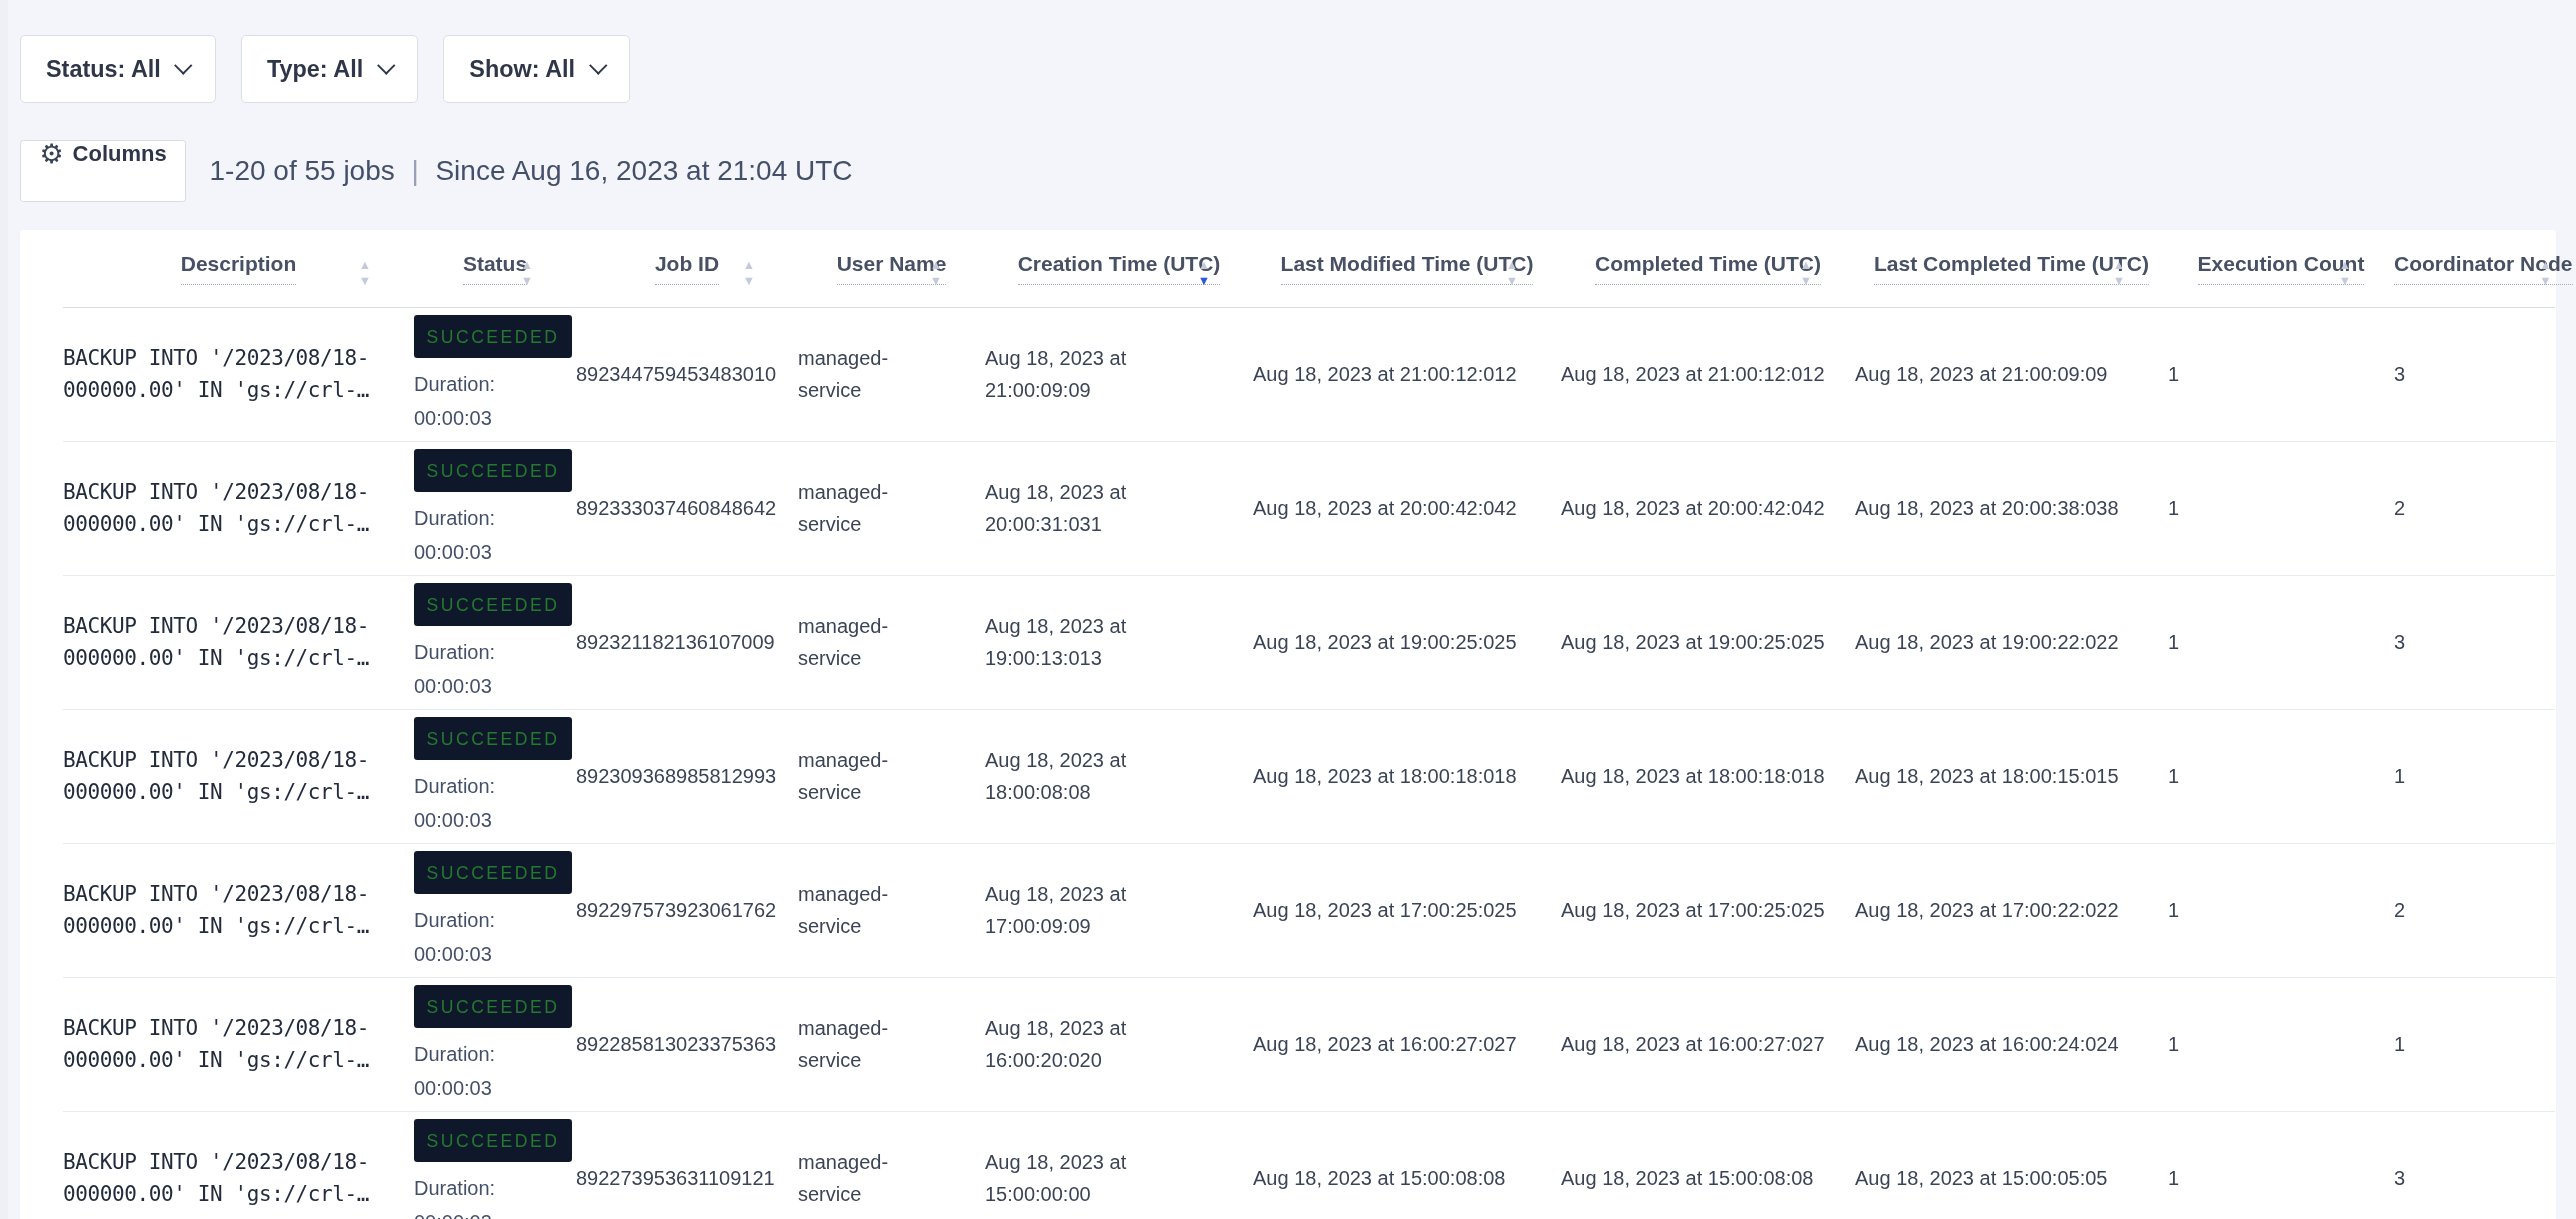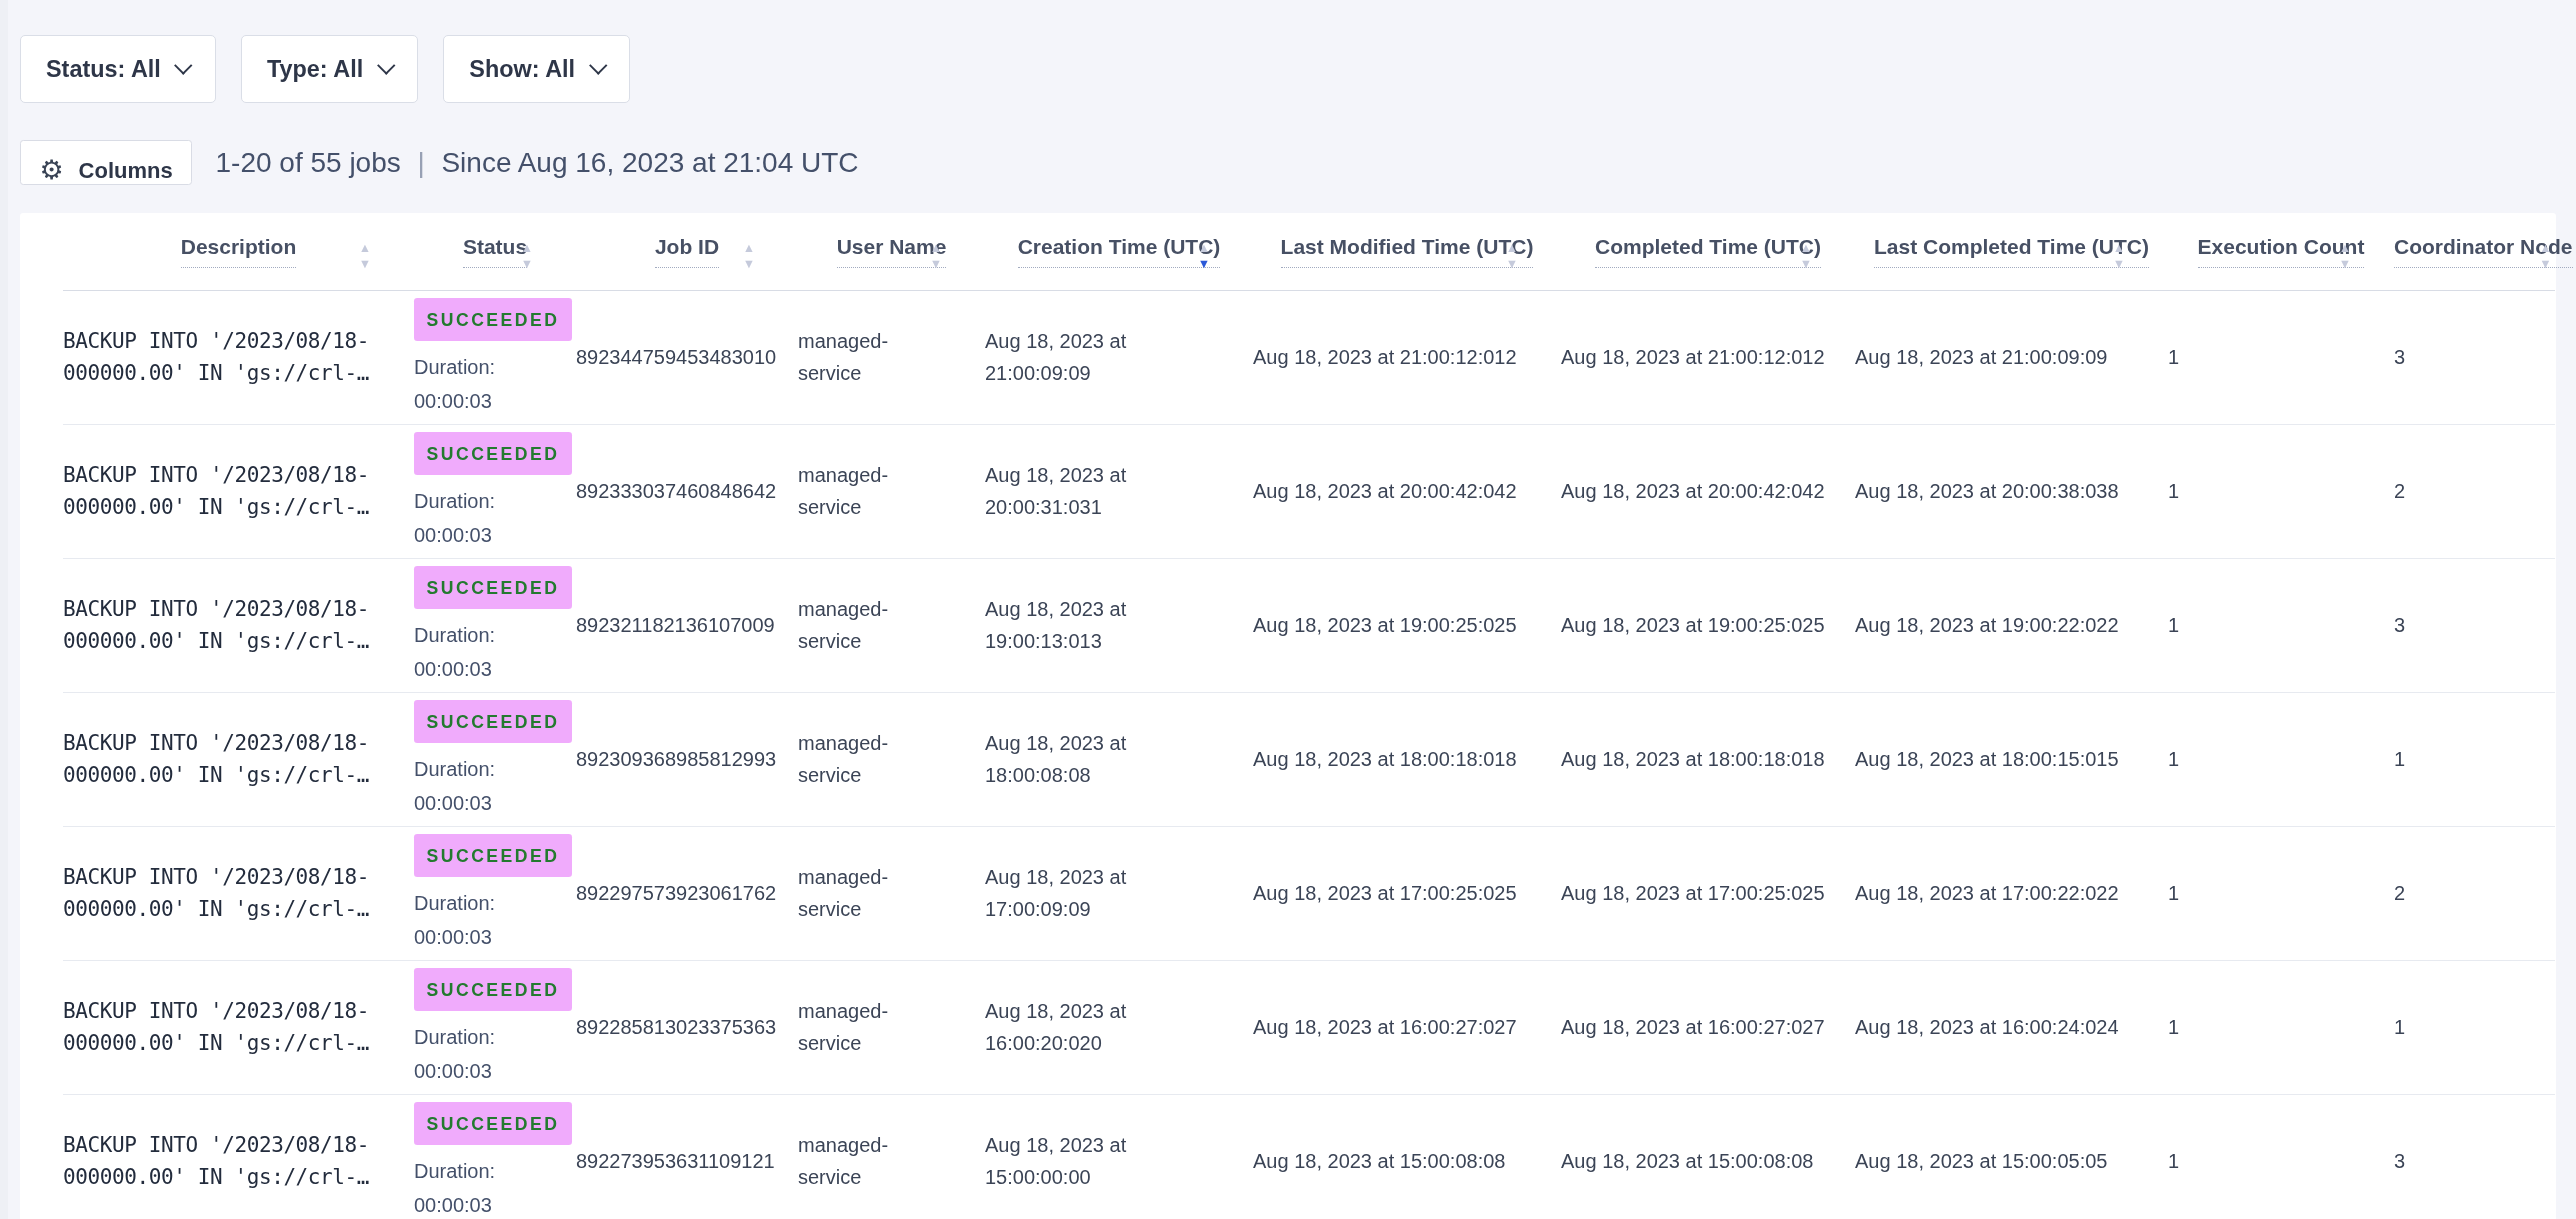--- a/index.html
+++ b/index.html
@@ -29,23 +29,23 @@
     font-size: 23.4px; font-weight: 700; color: #2E3648; cursor: pointer;
   }
   .chev {
     width: 12.5px; height: 12.5px; margin-top: -6.7px;
     border-right: 2.5px solid #2E3648; border-bottom: 2.5px solid #2E3648;
     transform: rotate(45deg);
   }
 
   .toolbar { display: flex; align-items: center; margin-top: 37px; }
   .columns-btn {
-    display: inline-flex; align-items: flex-end; gap: 15px;
+    display: inline-flex; align-items: flex-start; gap: 9px;
     background: #FFFFFF; border: 0.8px solid #D9DCE5; border-radius: 3.3px;
-    height: 45px; padding: 0 18.4px;
+    height: 62px; padding: 0 18.4px;
     font-family: "Liberation Sans", sans-serif;
     font-size: 22px; font-weight: 700; color: #2E3648; cursor: pointer;
   }
   .gear { line-height: 1; }
   .gear::before { content: "\2699"; font-size: 27px; font-weight: 400; color: #394355; }
   .summary { display: flex; align-items: flex-start; gap: 16.7px; margin-left: 23.4px; font-size: 28px; color: #44506A; }
   .pipe { color: #97A0B4; }
 
   .card {
     background: #FFFFFF; border-radius: 3.3px;
@@ -78,22 +78,22 @@
     font-size: 20px; color: #3B4456;
     padding: 0 25px 0 0; line-height: 1.6;
   }
   td.desc {
     font-family: "DejaVu Sans Mono", monospace;
     font-size: 21px; color: #232C3D; line-height: 1.55; letter-spacing: -0.4px;
   }
   .desc-link { cursor: pointer; }
   .badge {
     display: inline-block;
-    background: #f0abfc; color: #237A2F;
-    font-size: 17.6px; font-weight: 700; letter-spacing: 2.5px;
+    background: #0f172a; color: #237A2F;
+    font-size: 17.6px; font-weight: 400; letter-spacing: 2.5px;
     padding: 7.5px 12.5px; border-radius: 3.3px;
   }
   .dur-label { margin-top: 10px; color: #44506A; }
   .dur-val { margin-top: 1.7px; color: #44506A; }
   td.jobid { padding-right: 8.4px; white-space: nowrap; }
   td.user { padding-right: 50px; }
   td.time-wrap { padding-right: 33px; }
   td.time-nowrap { padding-right: 11.7px; white-space: nowrap; }
 </style>
 </head>

